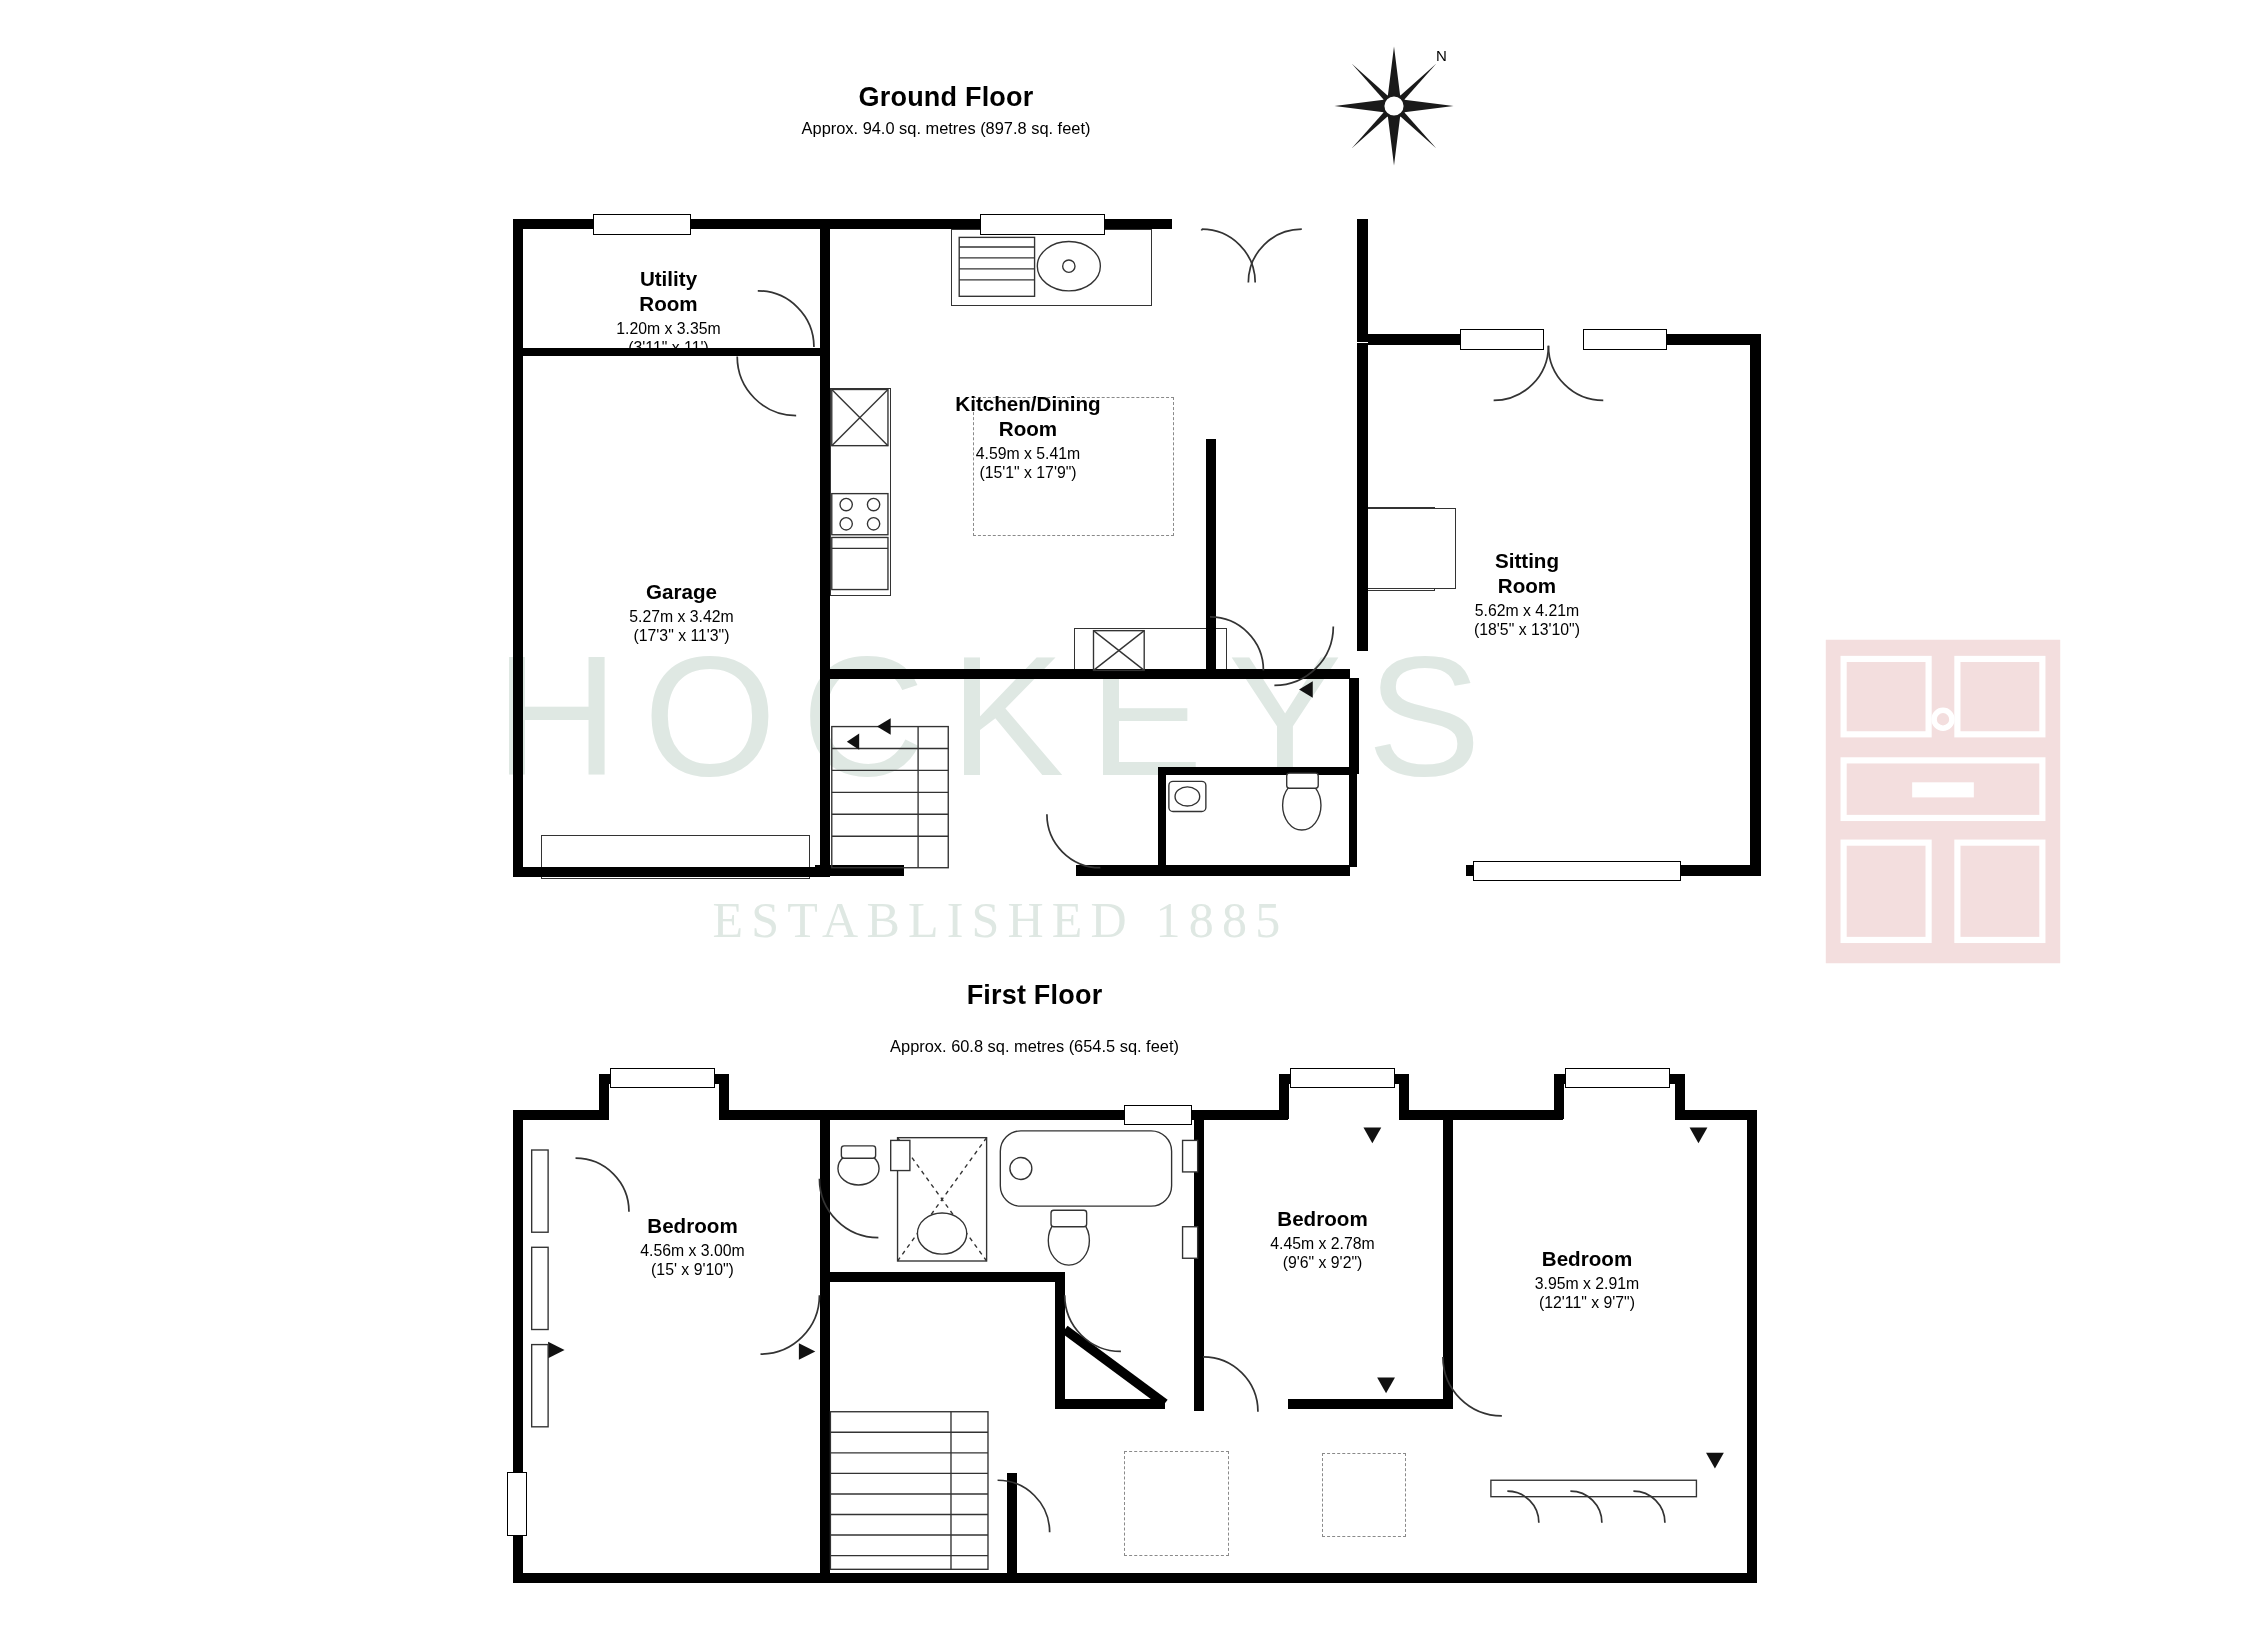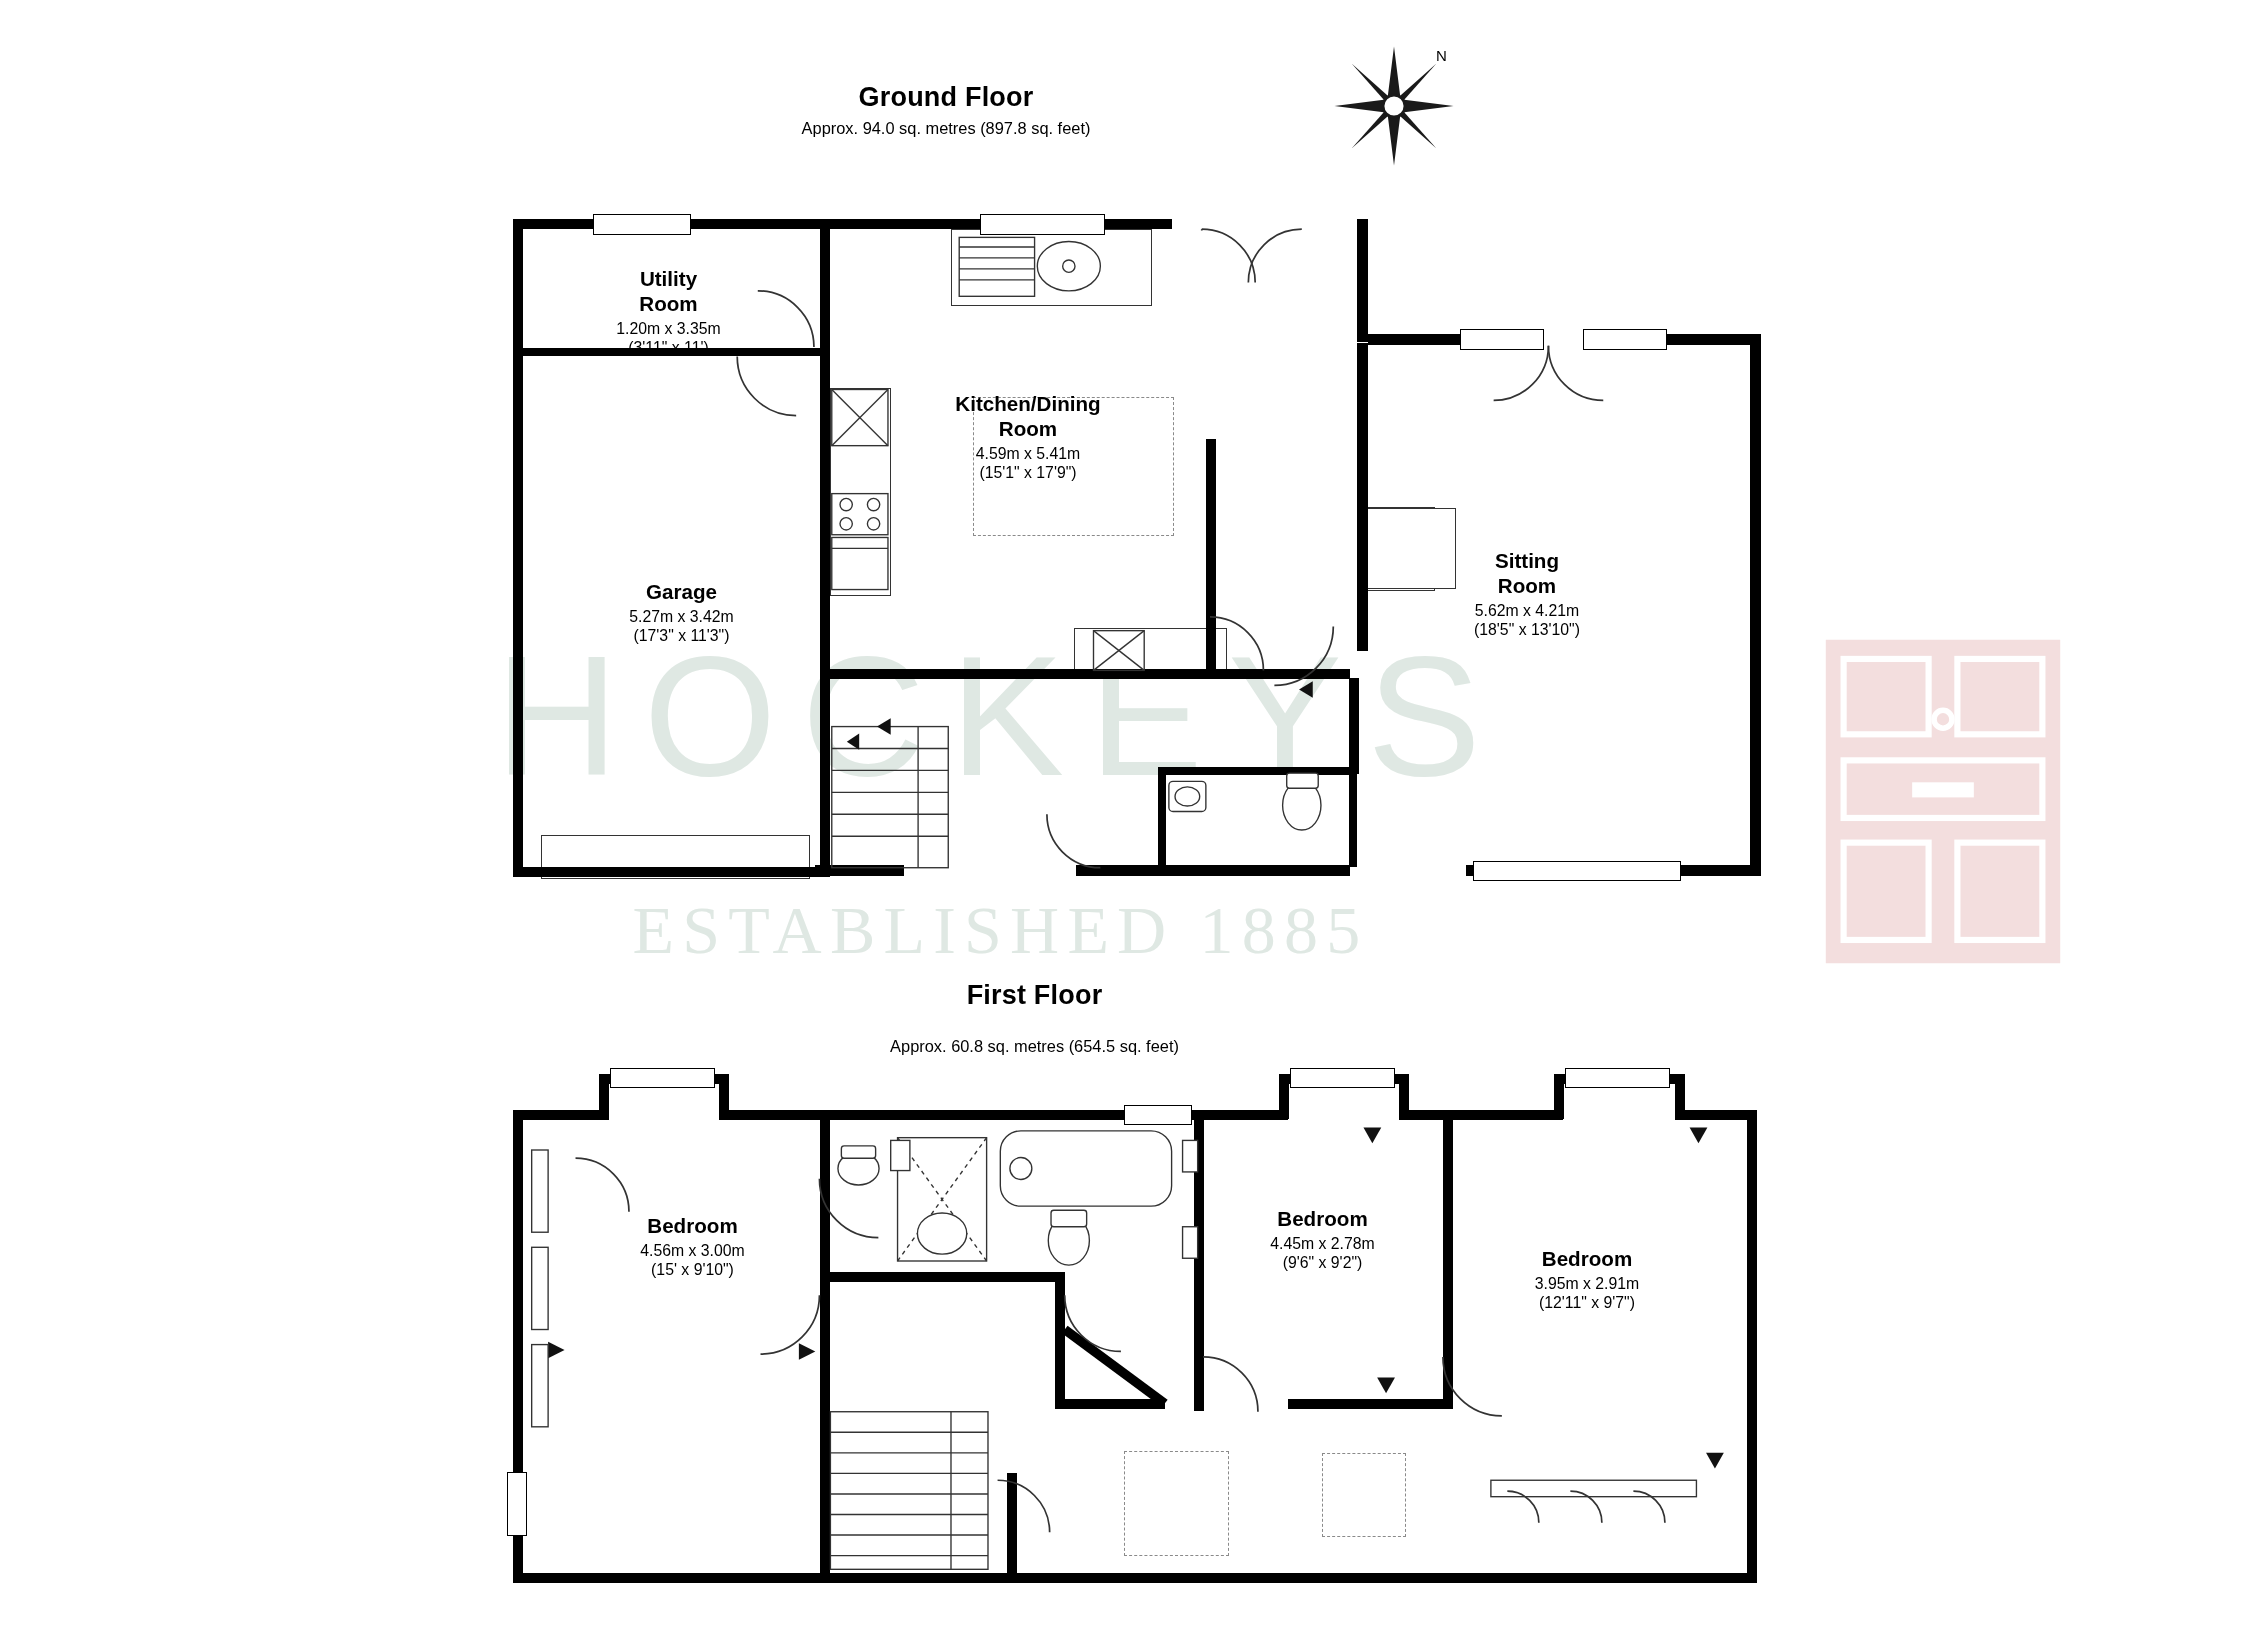--- a/index.html
+++ b/index.html
@@ -79,21 +79,21 @@
     letter-spacing: 25px;
     color: #dfe8e3;
     white-space: nowrap;
   }
   .wm-est {
     left: 233px;
     top: 891px;
     width: 1535px;
     text-align: center;
     font-family: "Liberation Serif", serif;
-    font-size: 68px;
+    font-size: 50px;
     letter-spacing: 8.2px;
     color: #dfe8e3;
     white-space: nowrap;
   }
   .wm-door {
     left: 1823px;
     top: 637px;
     width: 240px;
     height: 329px;
   }

